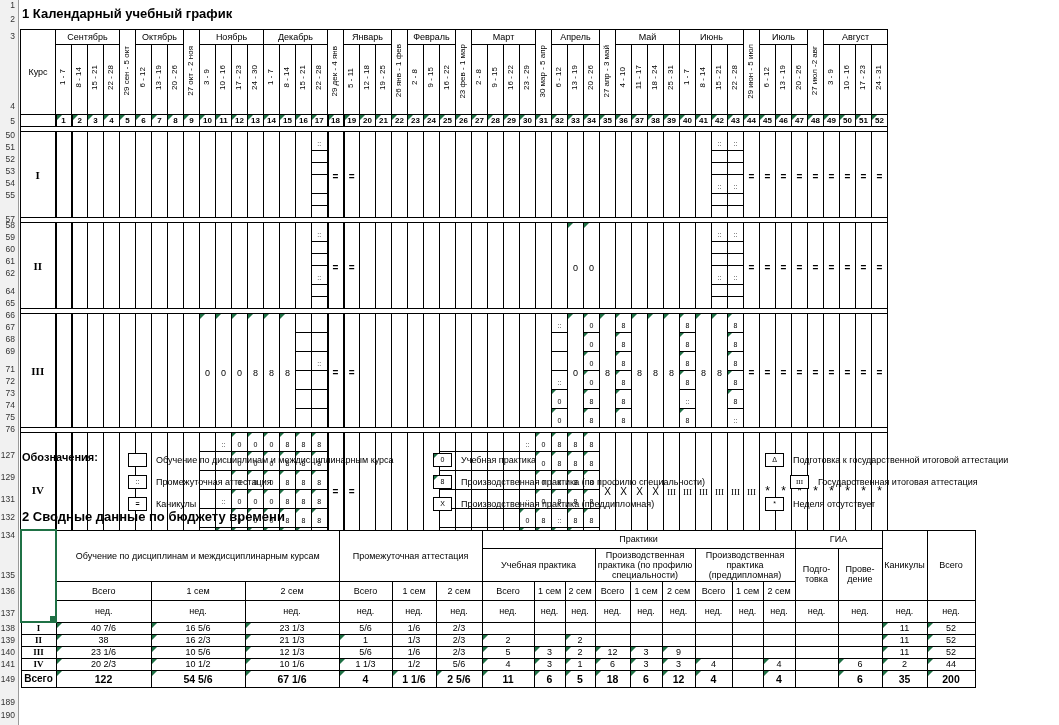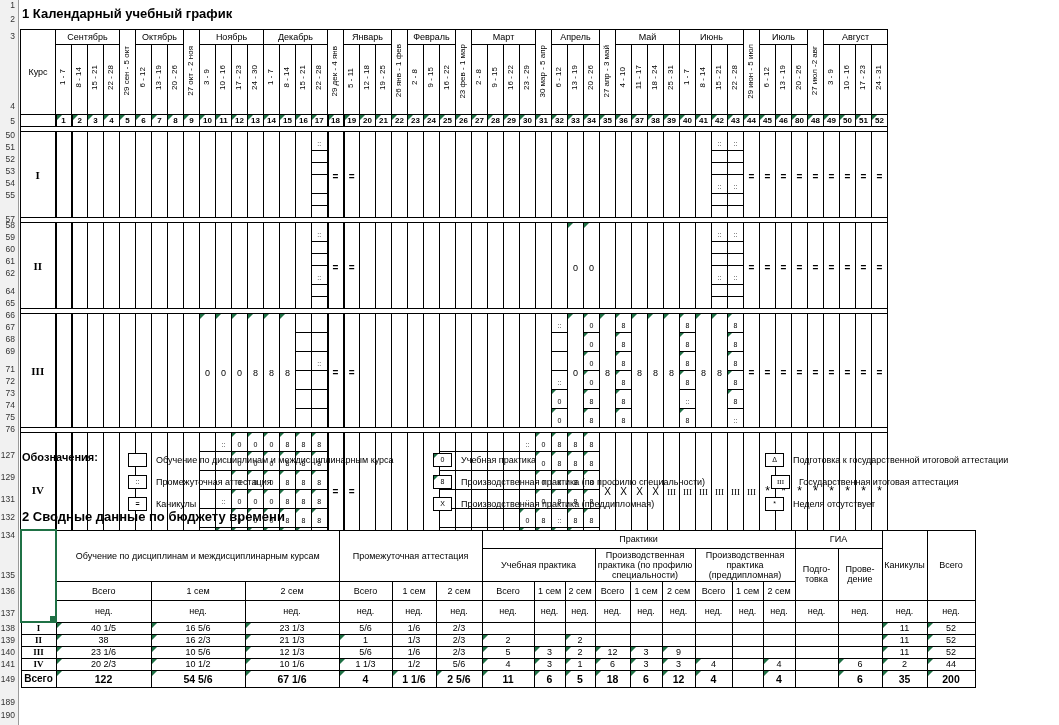--- a/index.html
+++ b/index.html
@@ -270,21 +270,21 @@
         <td class="wn"><span class="flag"></span><span>37</span></td>
         <td class="wn"><span class="flag"></span><span>38</span></td>
         <td class="wn"><span class="flag"></span><span>39</span></td>
         <td class="wn"><span class="flag"></span><span>40</span></td>
         <td class="wn"><span class="flag"></span><span>41</span></td>
         <td class="wn"><span class="flag"></span><span>42</span></td>
         <td class="wn"><span class="flag"></span><span>43</span></td>
         <td class="wn"><span class="flag"></span><span>44</span></td>
         <td class="wn"><span class="flag"></span><span>45</span></td>
         <td class="wn"><span class="flag"></span><span>46</span></td>
-        <td class="wn"><span class="flag"></span><span>80</span></td>
+        <td class="wn"><span class="flag"></span><span>47</span></td>
         <td class="wn"><span class="flag"></span><span>48</span></td>
         <td class="wn"><span class="flag"></span><span>49</span></td>
         <td class="wn"><span class="flag"></span><span>50</span></td>
         <td class="wn"><span class="flag"></span><span>51</span></td>
         <td class="wn"><span class="flag"></span><span>52</span></td>
       </tr>
       <tr class="sep">
         <td colspan="53"></td>
       </tr>
       <tr class="crow">
@@ -730,21 +730,21 @@
   </div>
   <div class="li" style="left:433px;top:24px;">
     <span class="lbox"><span class="flag"></span><span>8</span></span><span class="ltxt">Производственная практика (по профилю специальности)</span>
   </div>
   <div class="li" style="left:433px;top:46px;">
     <span class="lbox"><span>X</span></span><span class="ltxt">Производственная практика (преддипломная)</span>
   </div>
   <div class="li" style="left:765px;top:2px;">
     <span class="lbox"><span>Δ</span></span><span class="ltxt">Подготовка к государственной итоговой аттестации</span>
   </div>
-  <div class="li" style="left:771px;top:24px;">
+  <div class="li" style="left:790px;top:24px;">
     <span class="lbox"><span class="b3">III</span></span><span class="ltxt">Государственная итоговая аттестация</span>
   </div>
   <div class="li" style="left:765px;top:46px;">
     <span class="lbox"><span>*</span></span><span class="ltxt">Неделя отсутствует</span>
   </div>
 </div>
 
 <div class="title" style="top:509px;">2 Сводные данные по бюджету времени</div>
 
 <table id="sum">
@@ -822,21 +822,21 @@
         <td>нед.</td>
         <td>нед.</td>
         <td>нед.</td>
         <td>нед.</td>
         <td>нед.</td>
         <td>нед.</td>
         <td>нед.</td>
       </tr>
       <tr class="dr">
         <td class="rlabel">I</td>
-        <td><span class="flag"></span><span>40 1/5</span></td>
+        <td><span class="flag"></span><span>40 7/6</span></td>
         <td><span class="flag"></span><span>16 5/6</span></td>
         <td><span class="flag"></span><span>23 1/3</span></td>
         <td><span>5/6</span></td>
         <td><span>1/6</span></td>
         <td><span>2/3</span></td>
         <td><span></span></td>
         <td><span></span></td>
         <td><span></span></td>
         <td><span></span></td>
         <td><span></span></td>

